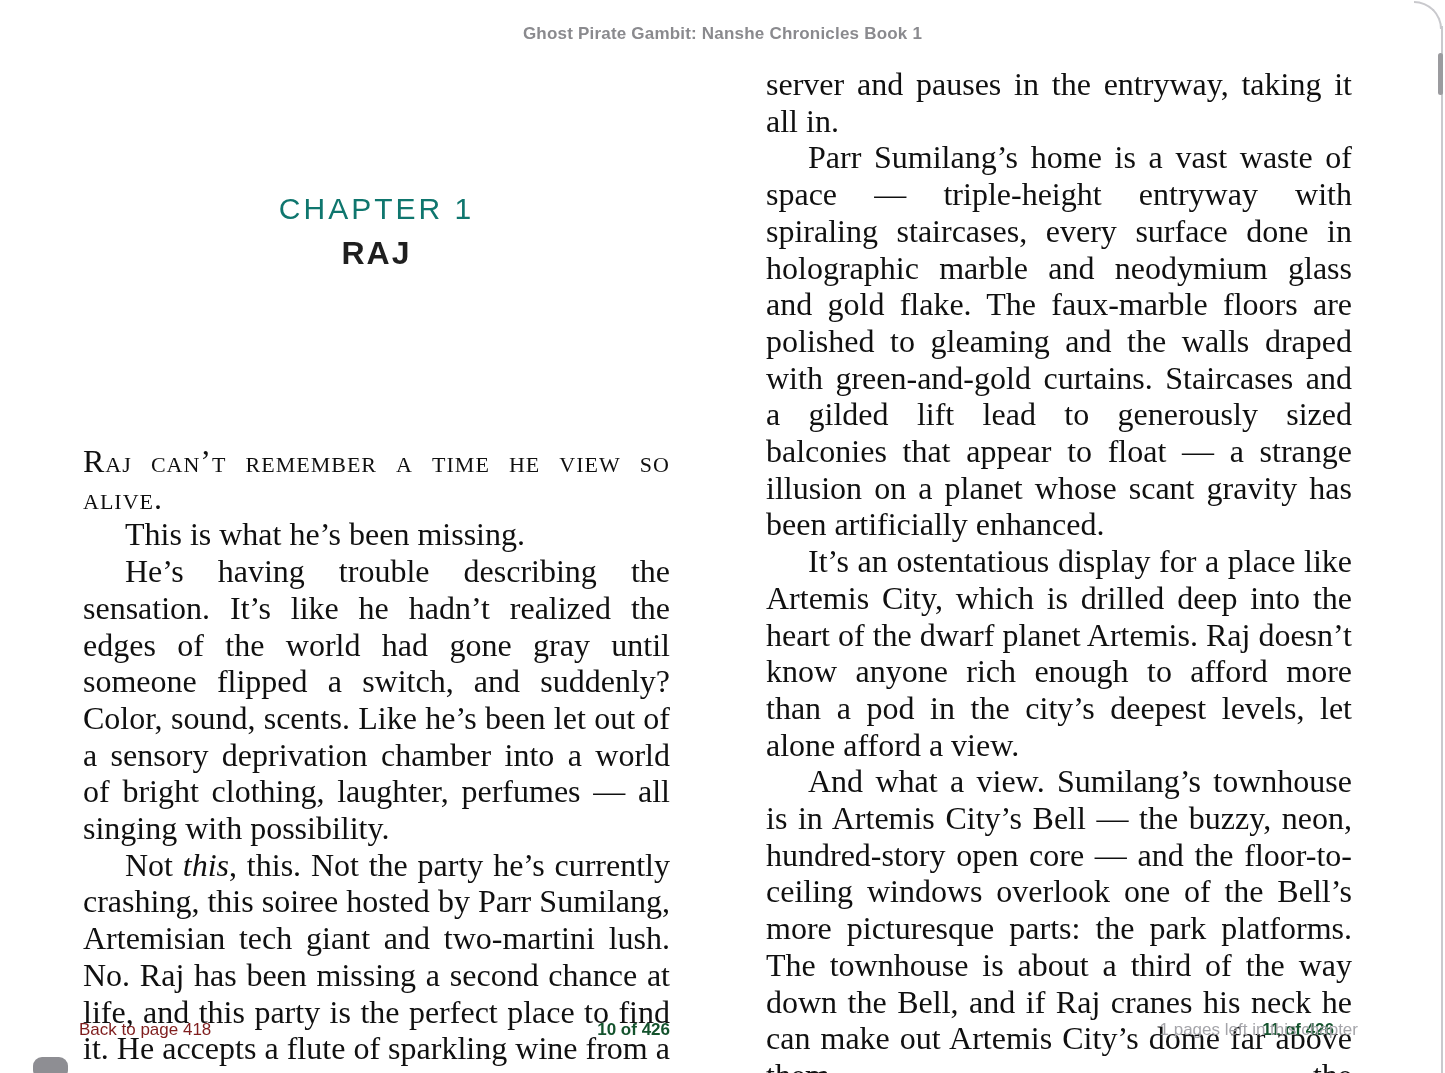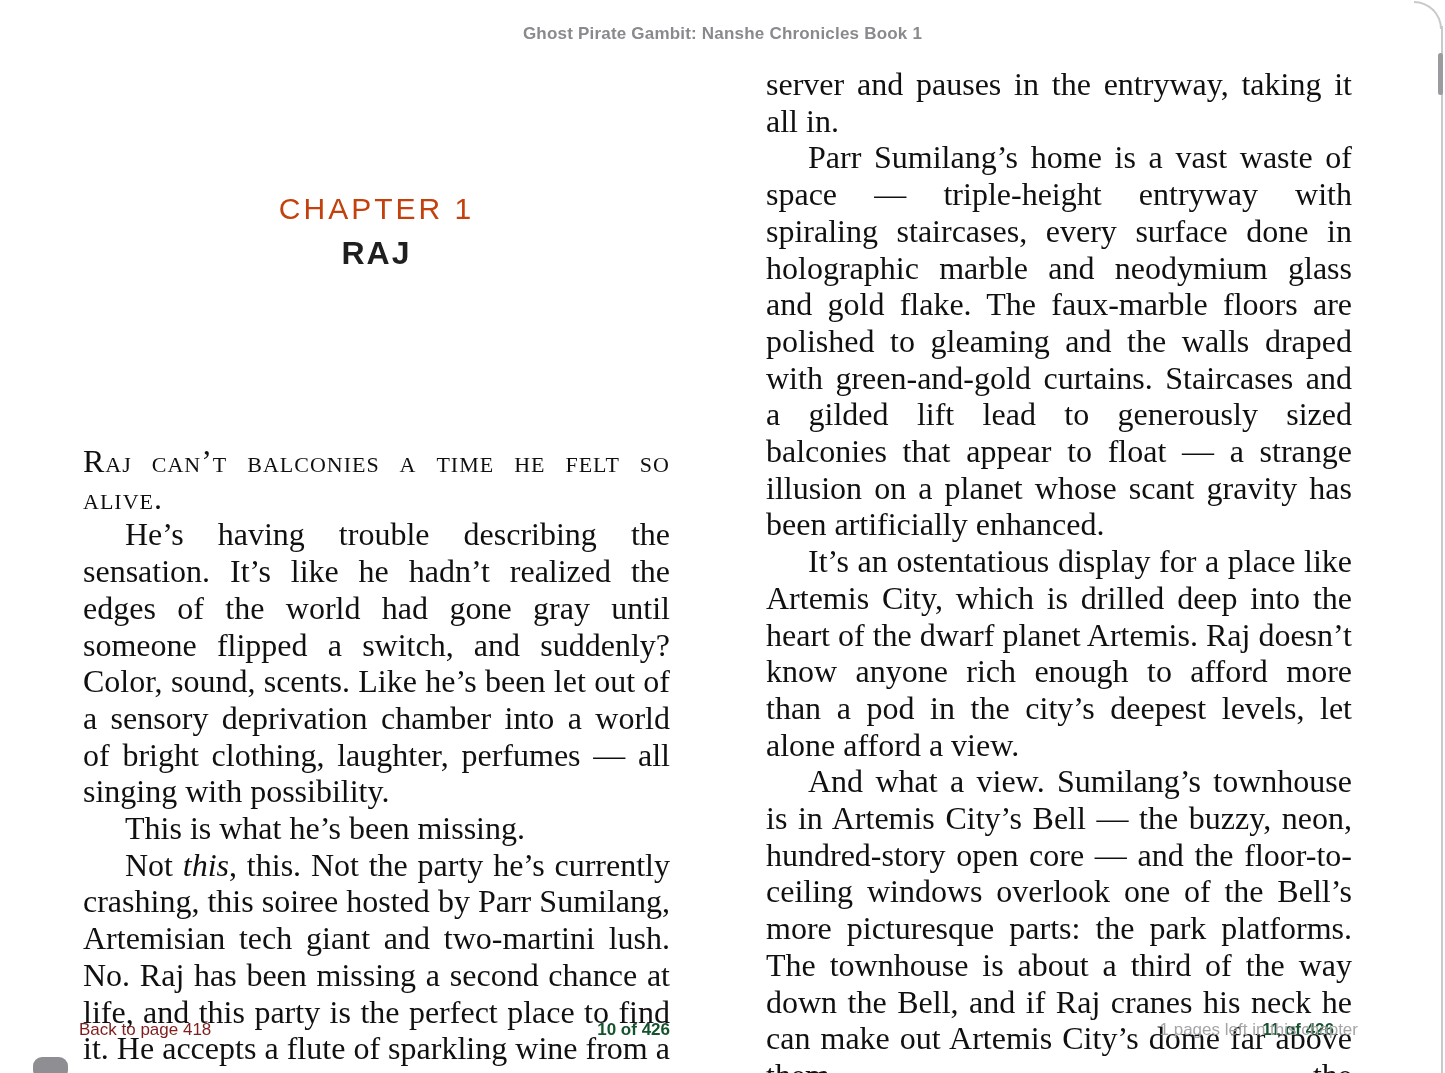--- a/index.html
+++ b/index.html
@@ -41,21 +41,21 @@
     top: 192px;
     width: 100%;
     text-align: center;
     color: #242424;
   }
   .chapter-label {
     font-family: "Liberation Sans", sans-serif;
     font-size: 30px;
     font-weight: 500;
     letter-spacing: 3px;
-    color: #c2410c;
+    color: #0f766e;
   }
   .chapter-title {
     margin-top: 9px;
     font-family: "Liberation Sans", sans-serif;
     font-size: 32px;
     font-weight: 800;
     letter-spacing: 2px;
     color: #1f1f1f;
   }
 
@@ -140,23 +140,23 @@
 <div class="reader-header">
   <span class="book-title">Ghost Pirate Gambit: Nanshe Chronicles Book 1</span>
 </div>
 
 <div class="page-col page-left">
   <div class="chapter-block">
     <div class="chapter-label">CHAPTER 1</div>
     <div class="chapter-title">RAJ</div>
   </div>
   <div class="body-text">
-    <p class="smallcaps">Raj can’t balconies a time he felt so alive.</p>
+    <p class="smallcaps">Raj can’t remember a time he view so alive.</p>
+    <p class="indent">This is what he’s been missing.</p>
     <p class="indent">He’s having trouble describing the sensation. It’s like he hadn’t realized the edges of the world had gone gray until someone flipped a switch, and suddenly? Color, sound, scents. Like he’s been let out of a sensory deprivation chamber into a world of bright clothing, laughter, perfumes — all singing with possibility.</p>
-    <p class="indent">This is what he’s been missing.</p>
     <p class="indent cont">Not <i>this</i>, this. Not the party he’s currently crashing, this soiree hosted by Parr Sumilang, Artemisian tech giant and two-martini lush. No. Raj has been missing a second chance at life, and this party is the perfect place to find it. He accepts a flute of sparkling wine from a passing</p>
   </div>
 </div>
 
 <div class="page-col page-right">
   <div class="body-text">
     <p>server and pauses in the entryway, taking it all in.</p>
     <p class="indent">Parr Sumilang’s home is a vast waste of space — triple-height entryway with spiraling staircases, every surface done in holographic marble and neodymium glass and gold flake. The faux-marble floors are polished to gleaming and the walls draped with green-and-gold curtains. Staircases and a gilded lift lead to generously sized balconies that appear to float — a strange illusion on a planet whose scant gravity has been artificially enhanced.</p>
     <p class="indent">It’s an ostentatious display for a place like Artemis City, which is drilled deep into the heart of the dwarf planet Artemis. Raj doesn’t know anyone rich enough to afford more than a pod in the city’s deepest levels, let alone afford a view.</p>
     <p class="indent cont">And what a view. Sumilang’s townhouse is in Artemis City’s Bell — the buzzy, neon, hundred-story open core — and the floor-to-ceiling windows overlook one of the Bell’s more picturesque parts: the park platforms. The townhouse is about a third of the way down the Bell, and if Raj cranes his neck he can make out Artemis City’s dome far above them, the</p>

